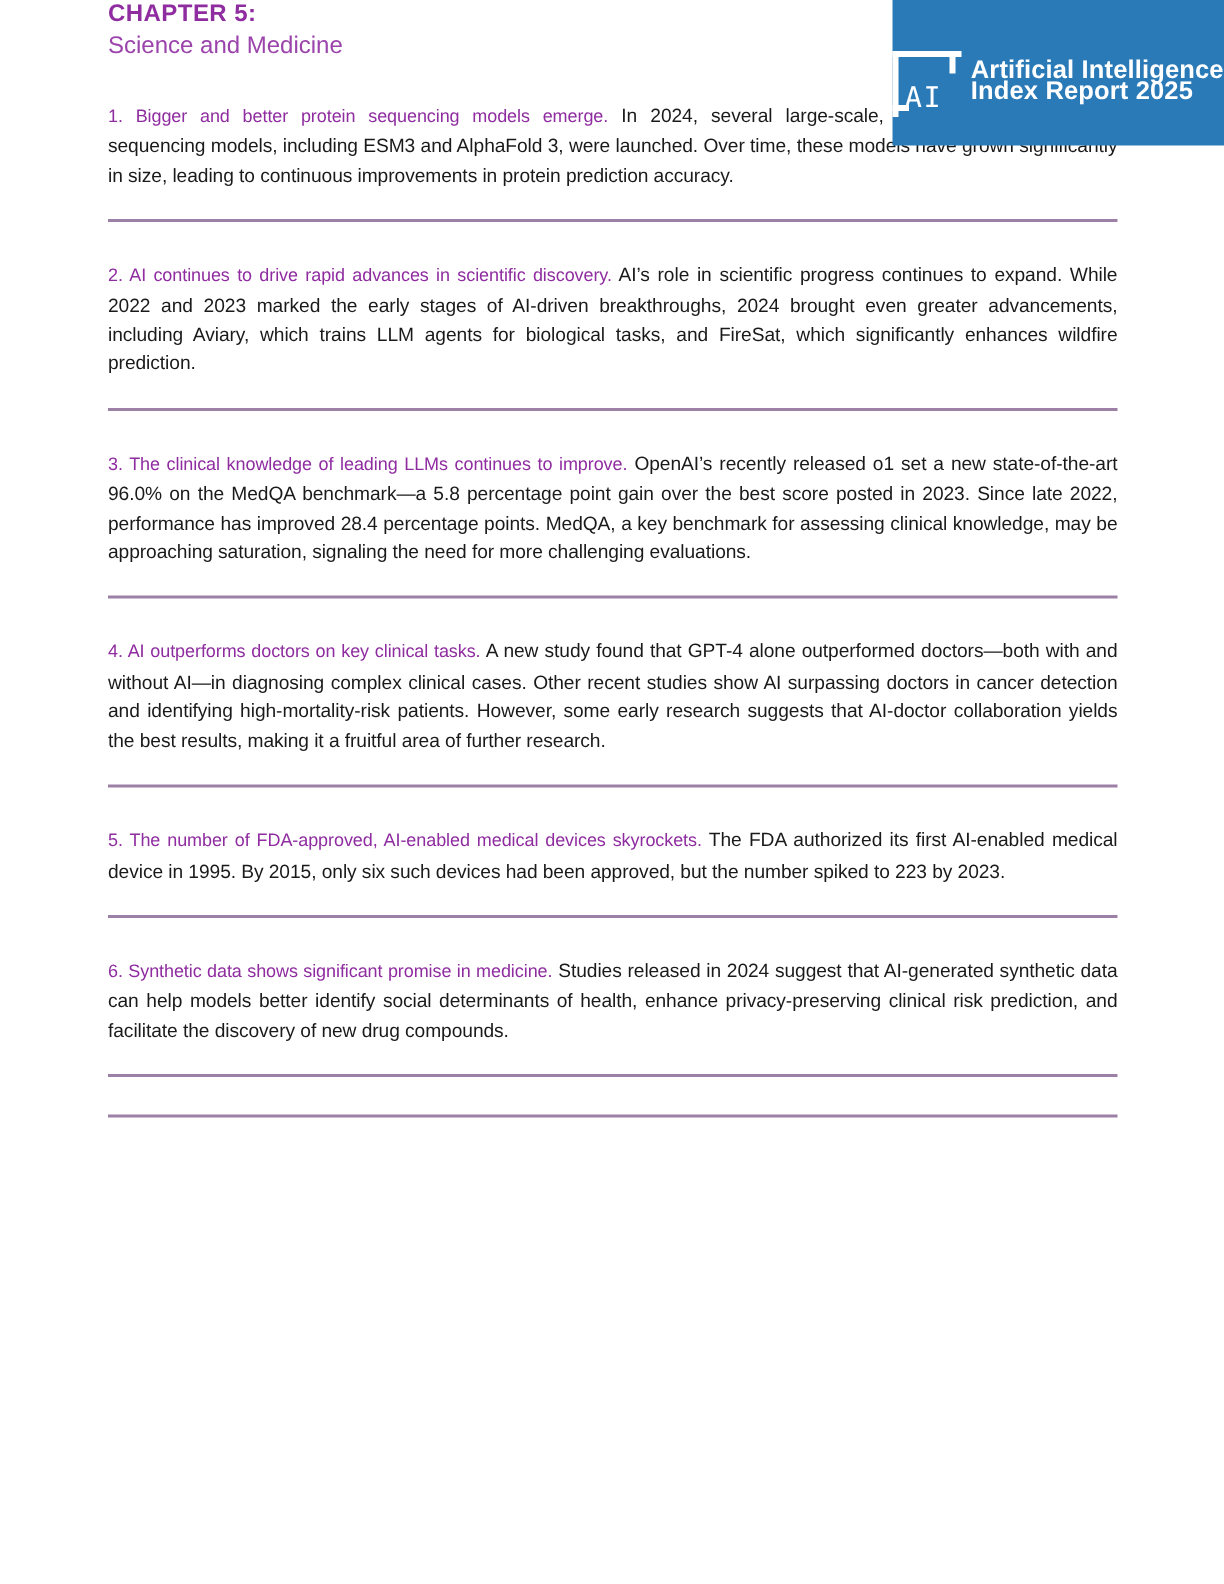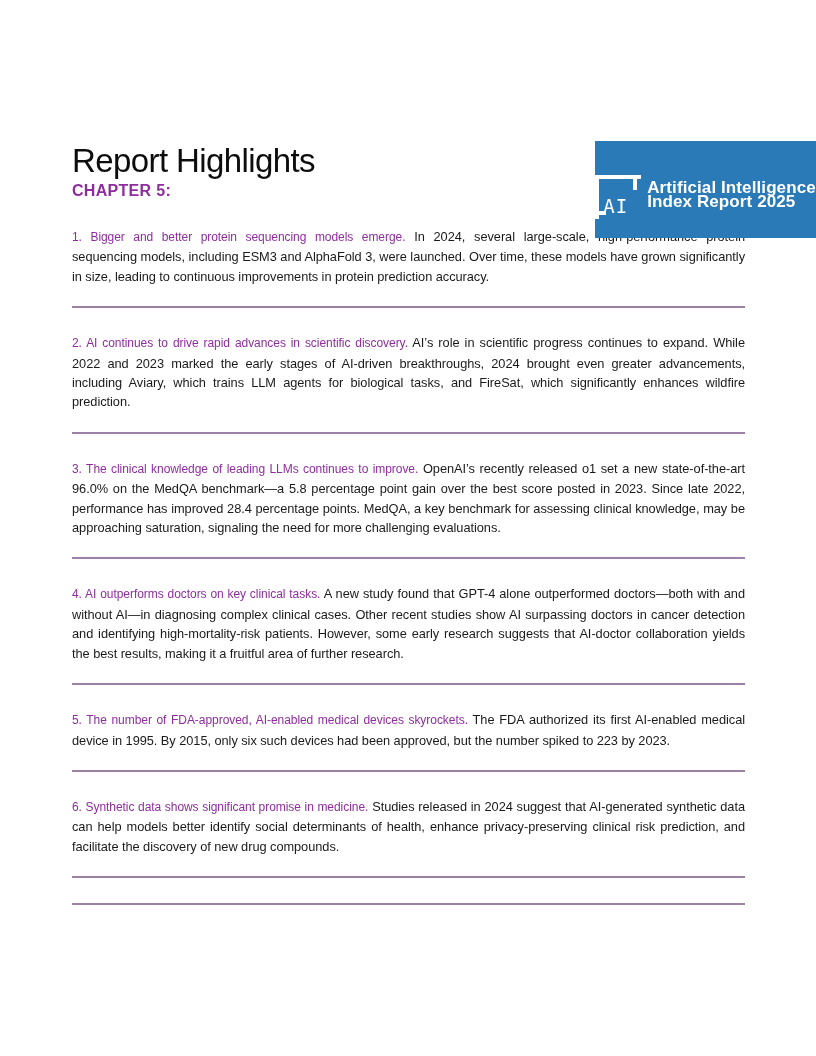--- a/index.html
+++ b/index.html
@@ -58,22 +58,22 @@
         <span class="logo-foot"></span>
         <span class="logo-ai">AI</span>
       </div>
       <div class="wordmark">
         <span>Artificial Intelligence</span>
         <span>Index Report 2025</span>
       </div>
     </div>
   </header>
 
-  <h1 class="doc-title">Report Highlights</h1>
   <div class="chapter-label">CHAPTER 5:</div>
+  <div class="chapter-subtitle">Science and Medicine</div>
 
   <p class="highlight"><span class="lead">1. Bigger and better protein sequencing models emerge.</span> <span>In 2024, several large-scale, high-performance protein sequencing models, including ESM3 and AlphaFold 3, were launched. Over time, these models have grown significantly in size, leading to continuous improvements in protein prediction accuracy.</span></p>
   <hr class="divider">
 
   <p class="highlight"><span class="lead">2. AI continues to drive rapid advances in scientific discovery.</span> <span>AI’s role in scientific progress continues to expand. While 2022 and 2023 marked the early stages of AI-driven breakthroughs, 2024 brought even greater advancements, including Aviary, which trains LLM agents for biological tasks, and FireSat, which significantly enhances wildfire prediction.</span></p>
   <hr class="divider">
 
   <p class="highlight"><span class="lead">3. The clinical knowledge of leading LLMs continues to improve.</span> <span>OpenAI’s recently released o1 set a new state-of-the-art 96.0% on the MedQA benchmark—a 5.8 percentage point gain over the best score posted in 2023. Since late 2022, performance has improved 28.4 percentage points. MedQA, a key benchmark for assessing clinical knowledge, may be approaching saturation, signaling the need for more challenging evaluations.</span></p>
   <hr class="divider">
 

